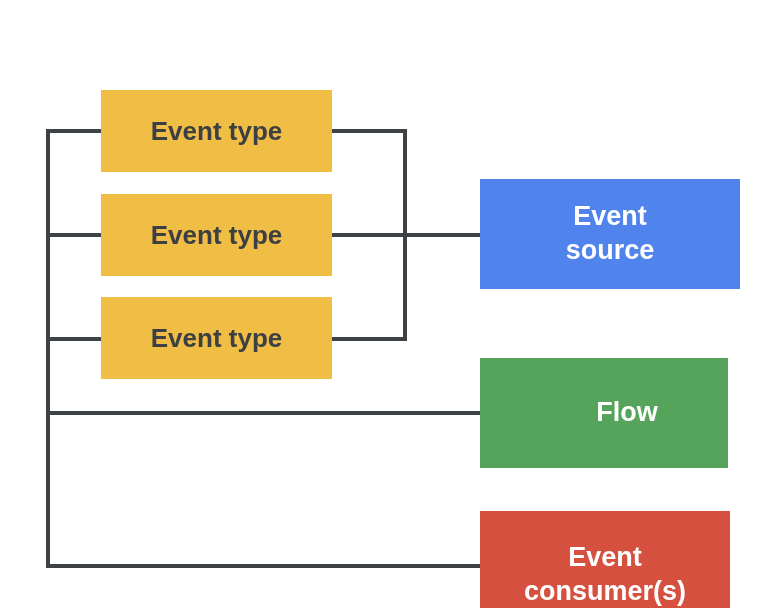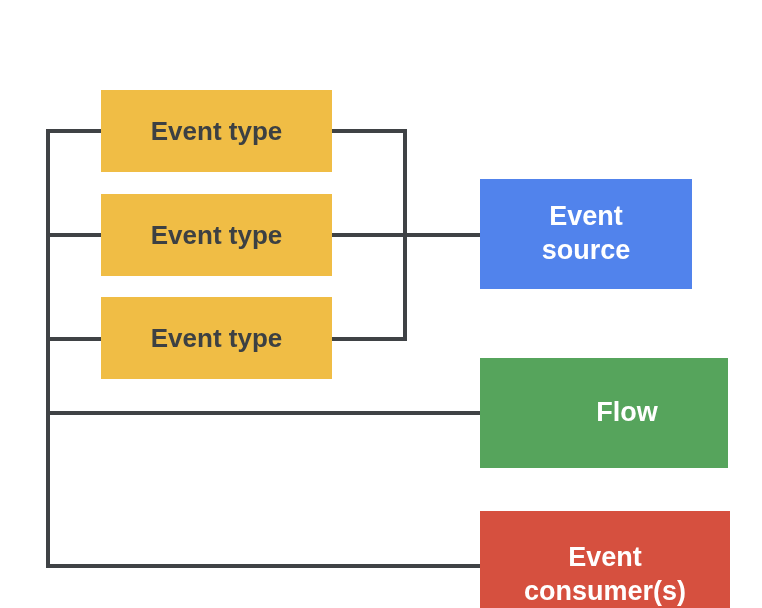--- a/index.html
+++ b/index.html
@@ -36,21 +36,21 @@
     background: #F0BD45;
     color: #3C4043;
     font-size: 26px;
   }
   .event-type.t1 { top: 42px; }
   .event-type.t2 { top: 146px; }
   .event-type.t3 { top: 249px; }
   .event-source {
     left: 480px;
     top: 131px;
-    width: 212px;
+    width: 260px;
     height: 110px;
     background: #5183EC;
     color: #ffffff;
     font-size: 27px;
   }
   .event-source .label { max-width: 130px; }
   .flow {
     left: 480px;
     top: 310px;
     width: 248px;

